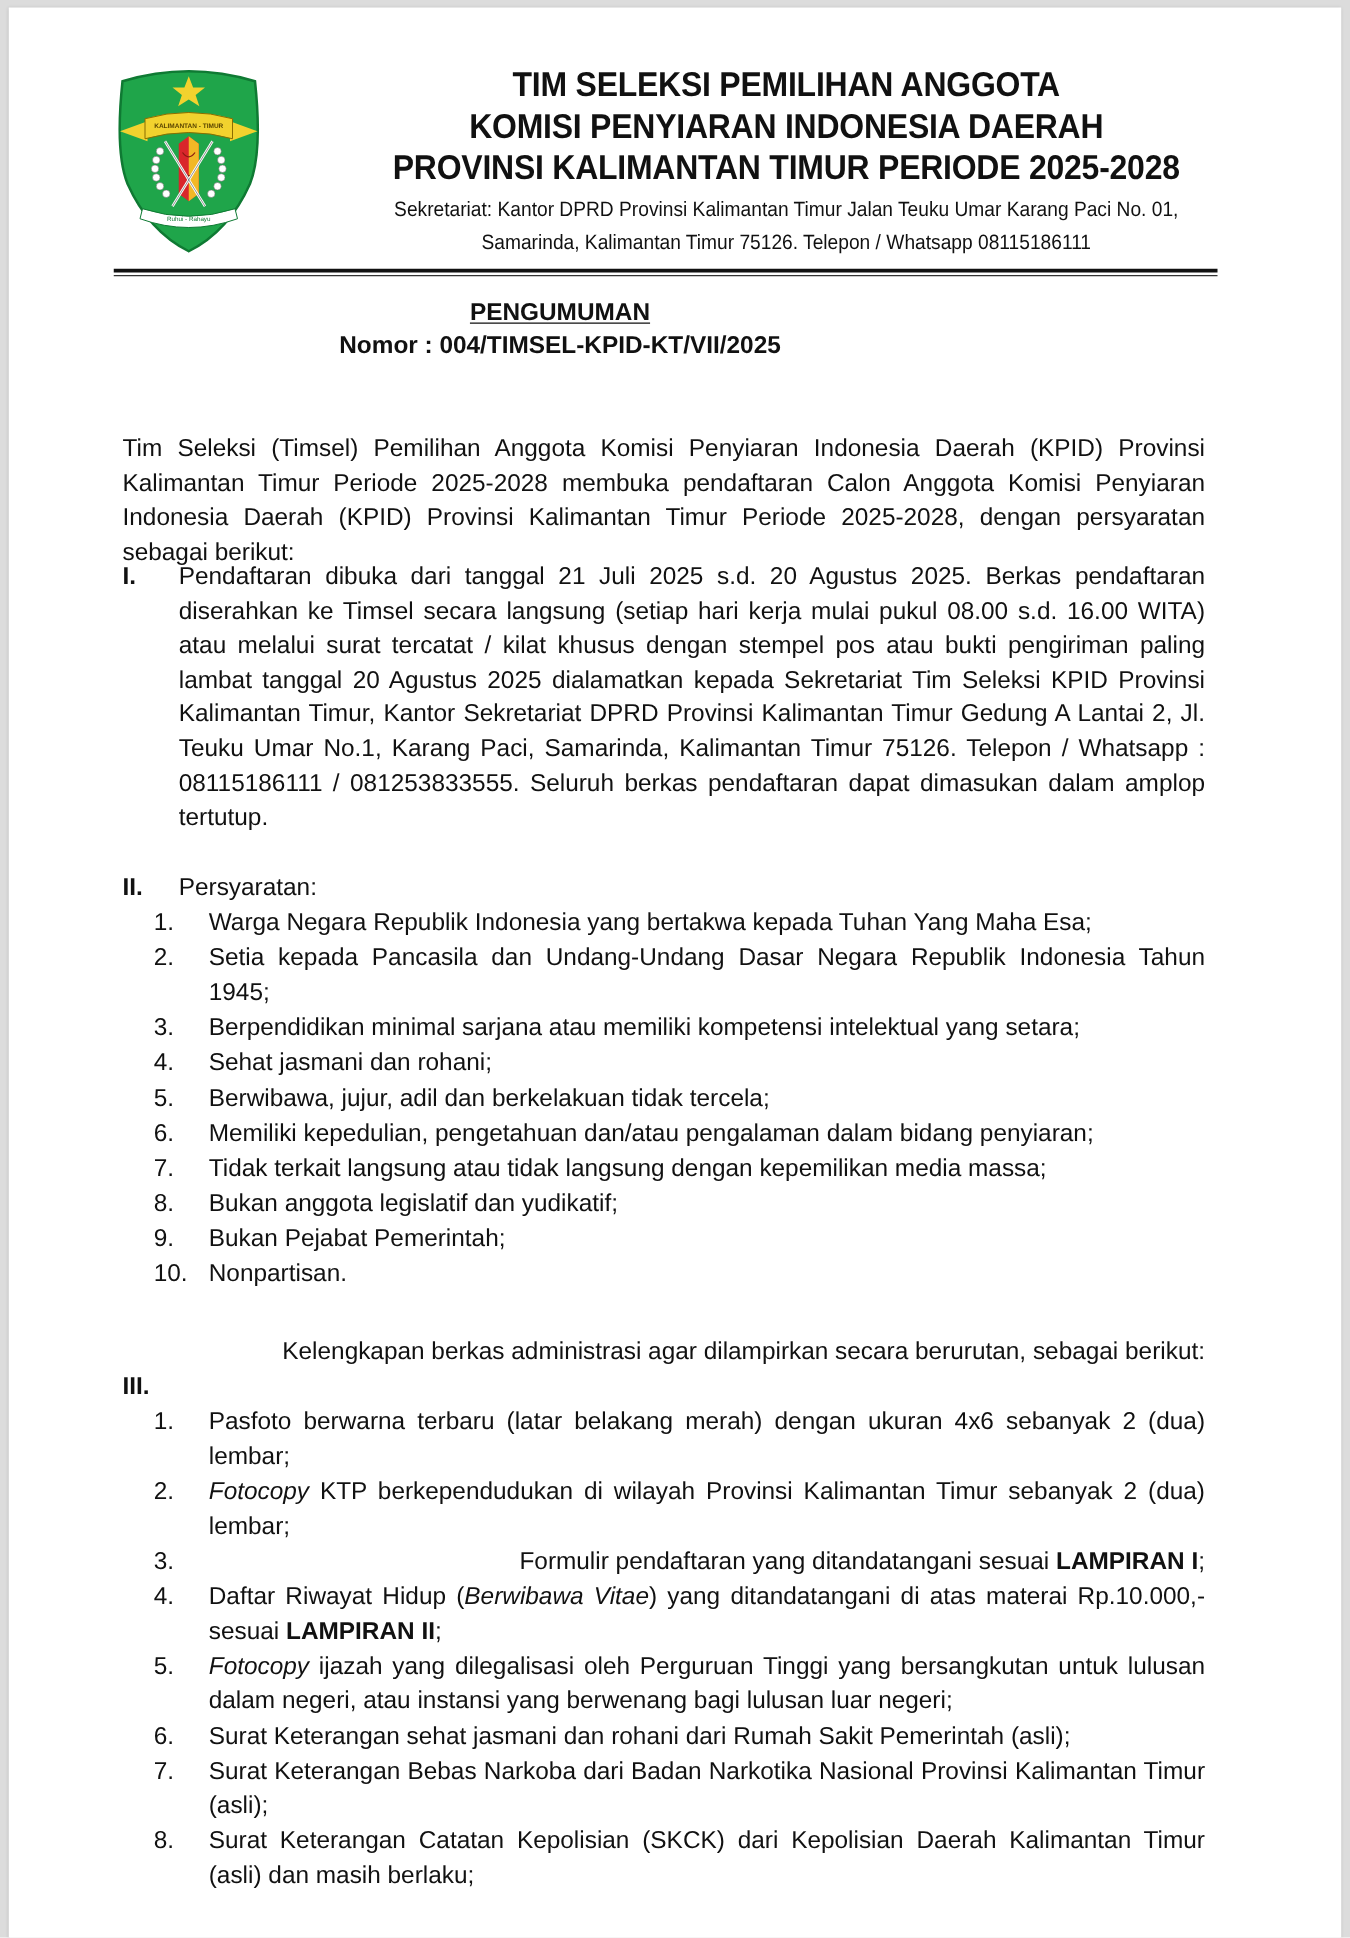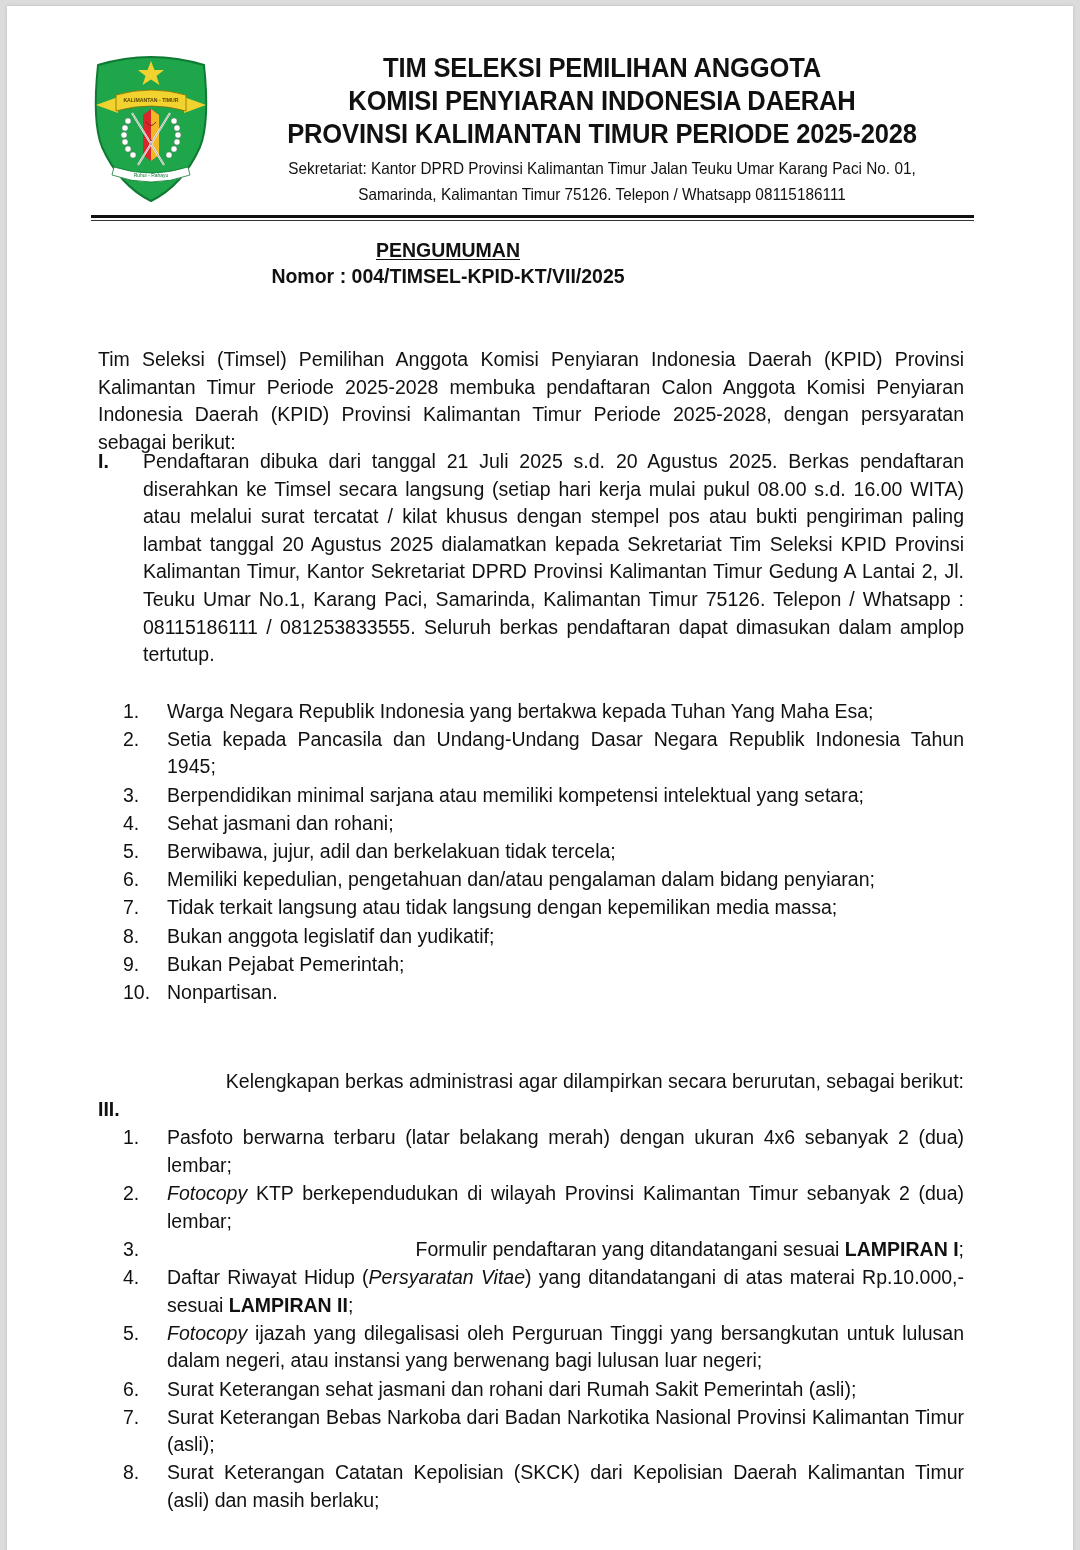--- a/index.html
+++ b/index.html
@@ -33,21 +33,21 @@
     
     .logo {
       position: absolute;
       left: 81px;
       top: 41px;
       width: 126px;
       height: 156px;
     }
     .kop {
       position: absolute;
-      left: 215px;
+      left: 242px;
       top: 45px;
       width: 760px;
       text-align: center;
     }
     .kop-title {
       font-weight: bold;
       font-size: 27.5px;
       line-height: 33px;
       letter-spacing: -0.2px;
       margin: 0;
@@ -222,20 +222,24 @@
     <div class="body-text intro">Tim Seleksi (Timsel) Pemilihan Anggota Komisi Penyiaran Indonesia Daerah (KPID) Provinsi Kalimantan Timur Periode 2025-2028 membuka pendaftaran Calon Anggota Komisi Penyiaran Indonesia Daerah (KPID) Provinsi Kalimantan Timur Periode 2025-2028, dengan persyaratan sebagai berikut:</div>
 
     <div class="section sec1">
       <div class="sec-head">
         <span class="roman">I.</span>
         <span class="sec-body">Pendaftaran dibuka dari tanggal 21 Juli 2025 s.d. 20 Agustus 2025. Berkas pendaftaran diserahkan ke Timsel secara langsung (setiap hari kerja mulai pukul 08.00 s.d. 16.00 WITA) atau melalui surat tercatat / kilat khusus dengan stempel pos atau bukti pengiriman paling lambat tanggal 20 Agustus 2025 dialamatkan kepada Sekretariat Tim Seleksi KPID Provinsi Kalimantan Timur, Kantor Sekretariat DPRD Provinsi Kalimantan Timur Gedung A Lantai 2, Jl. Teuku Umar No.1, Karang Paci, Samarinda, Kalimantan Timur 75126. Telepon / Whatsapp : 08115186111 / 081253833555. Seluruh berkas pendaftaran dapat dimasukan dalam amplop tertutup.</span>
       </div>
     </div>
 
     <div class="section sec2">
+      <div class="sec-head">
+        <span class="roman">II.</span>
+        <span class="sec-body">Persyaratan:</span>
+      </div>
       <ol class="items">
         <li>
             <span class="num">1.</span>
             <span class="txt">Warga Negara Republik Indonesia yang bertakwa kepada Tuhan Yang Maha Esa;</span>
           </li>
         <li>
             <span class="num">2.</span>
             <span class="txt">Setia kepada Pancasila dan Undang-Undang Dasar Negara Republik Indonesia Tahun 1945;</span>
           </li>
         <li>
@@ -286,21 +290,21 @@
         <li>
           <span class="num">2.</span>
           <span class="txt"><span class="i">Fotocopy</span><span> KTP berkependudukan di wilayah Provinsi Kalimantan Timur sebanyak 2 (dua) lembar;</span></span>
         </li>
         <li>
           <span class="num">3.</span>
           <span class="txt" style="text-align:right"><span>Formulir pendaftaran yang ditandatangani sesuai </span><span class="b">LAMPIRAN I</span><span>;</span></span>
         </li>
         <li>
           <span class="num">4.</span>
-          <span class="txt"><span>Daftar Riwayat Hidup (</span><span class="i">Persyaratan Vitae</span><span>) yang ditandatangani di atas materai Rp.10.000,- sesuai </span><span class="b">LAMPIRAN II</span><span>;</span></span>
+          <span class="txt"><span>Daftar Riwayat Hidup (</span><span class="i">Berwibawa Vitae</span><span>) yang ditandatangani di atas materai Rp.10.000,- sesuai </span><span class="b">LAMPIRAN II</span><span>;</span></span>
         </li>
         <li>
           <span class="num">5.</span>
           <span class="txt"><span class="i">Fotocopy</span><span> ijazah yang dilegalisasi oleh Perguruan Tinggi yang bersangkutan untuk lulusan dalam negeri, atau instansi yang berwenang bagi lulusan luar negeri;</span></span>
         </li>
         <li>
           <span class="num">6.</span>
           <span class="txt">Surat Keterangan sehat jasmani dan rohani dari Rumah Sakit Pemerintah (asli);</span>
         </li>
         <li>

